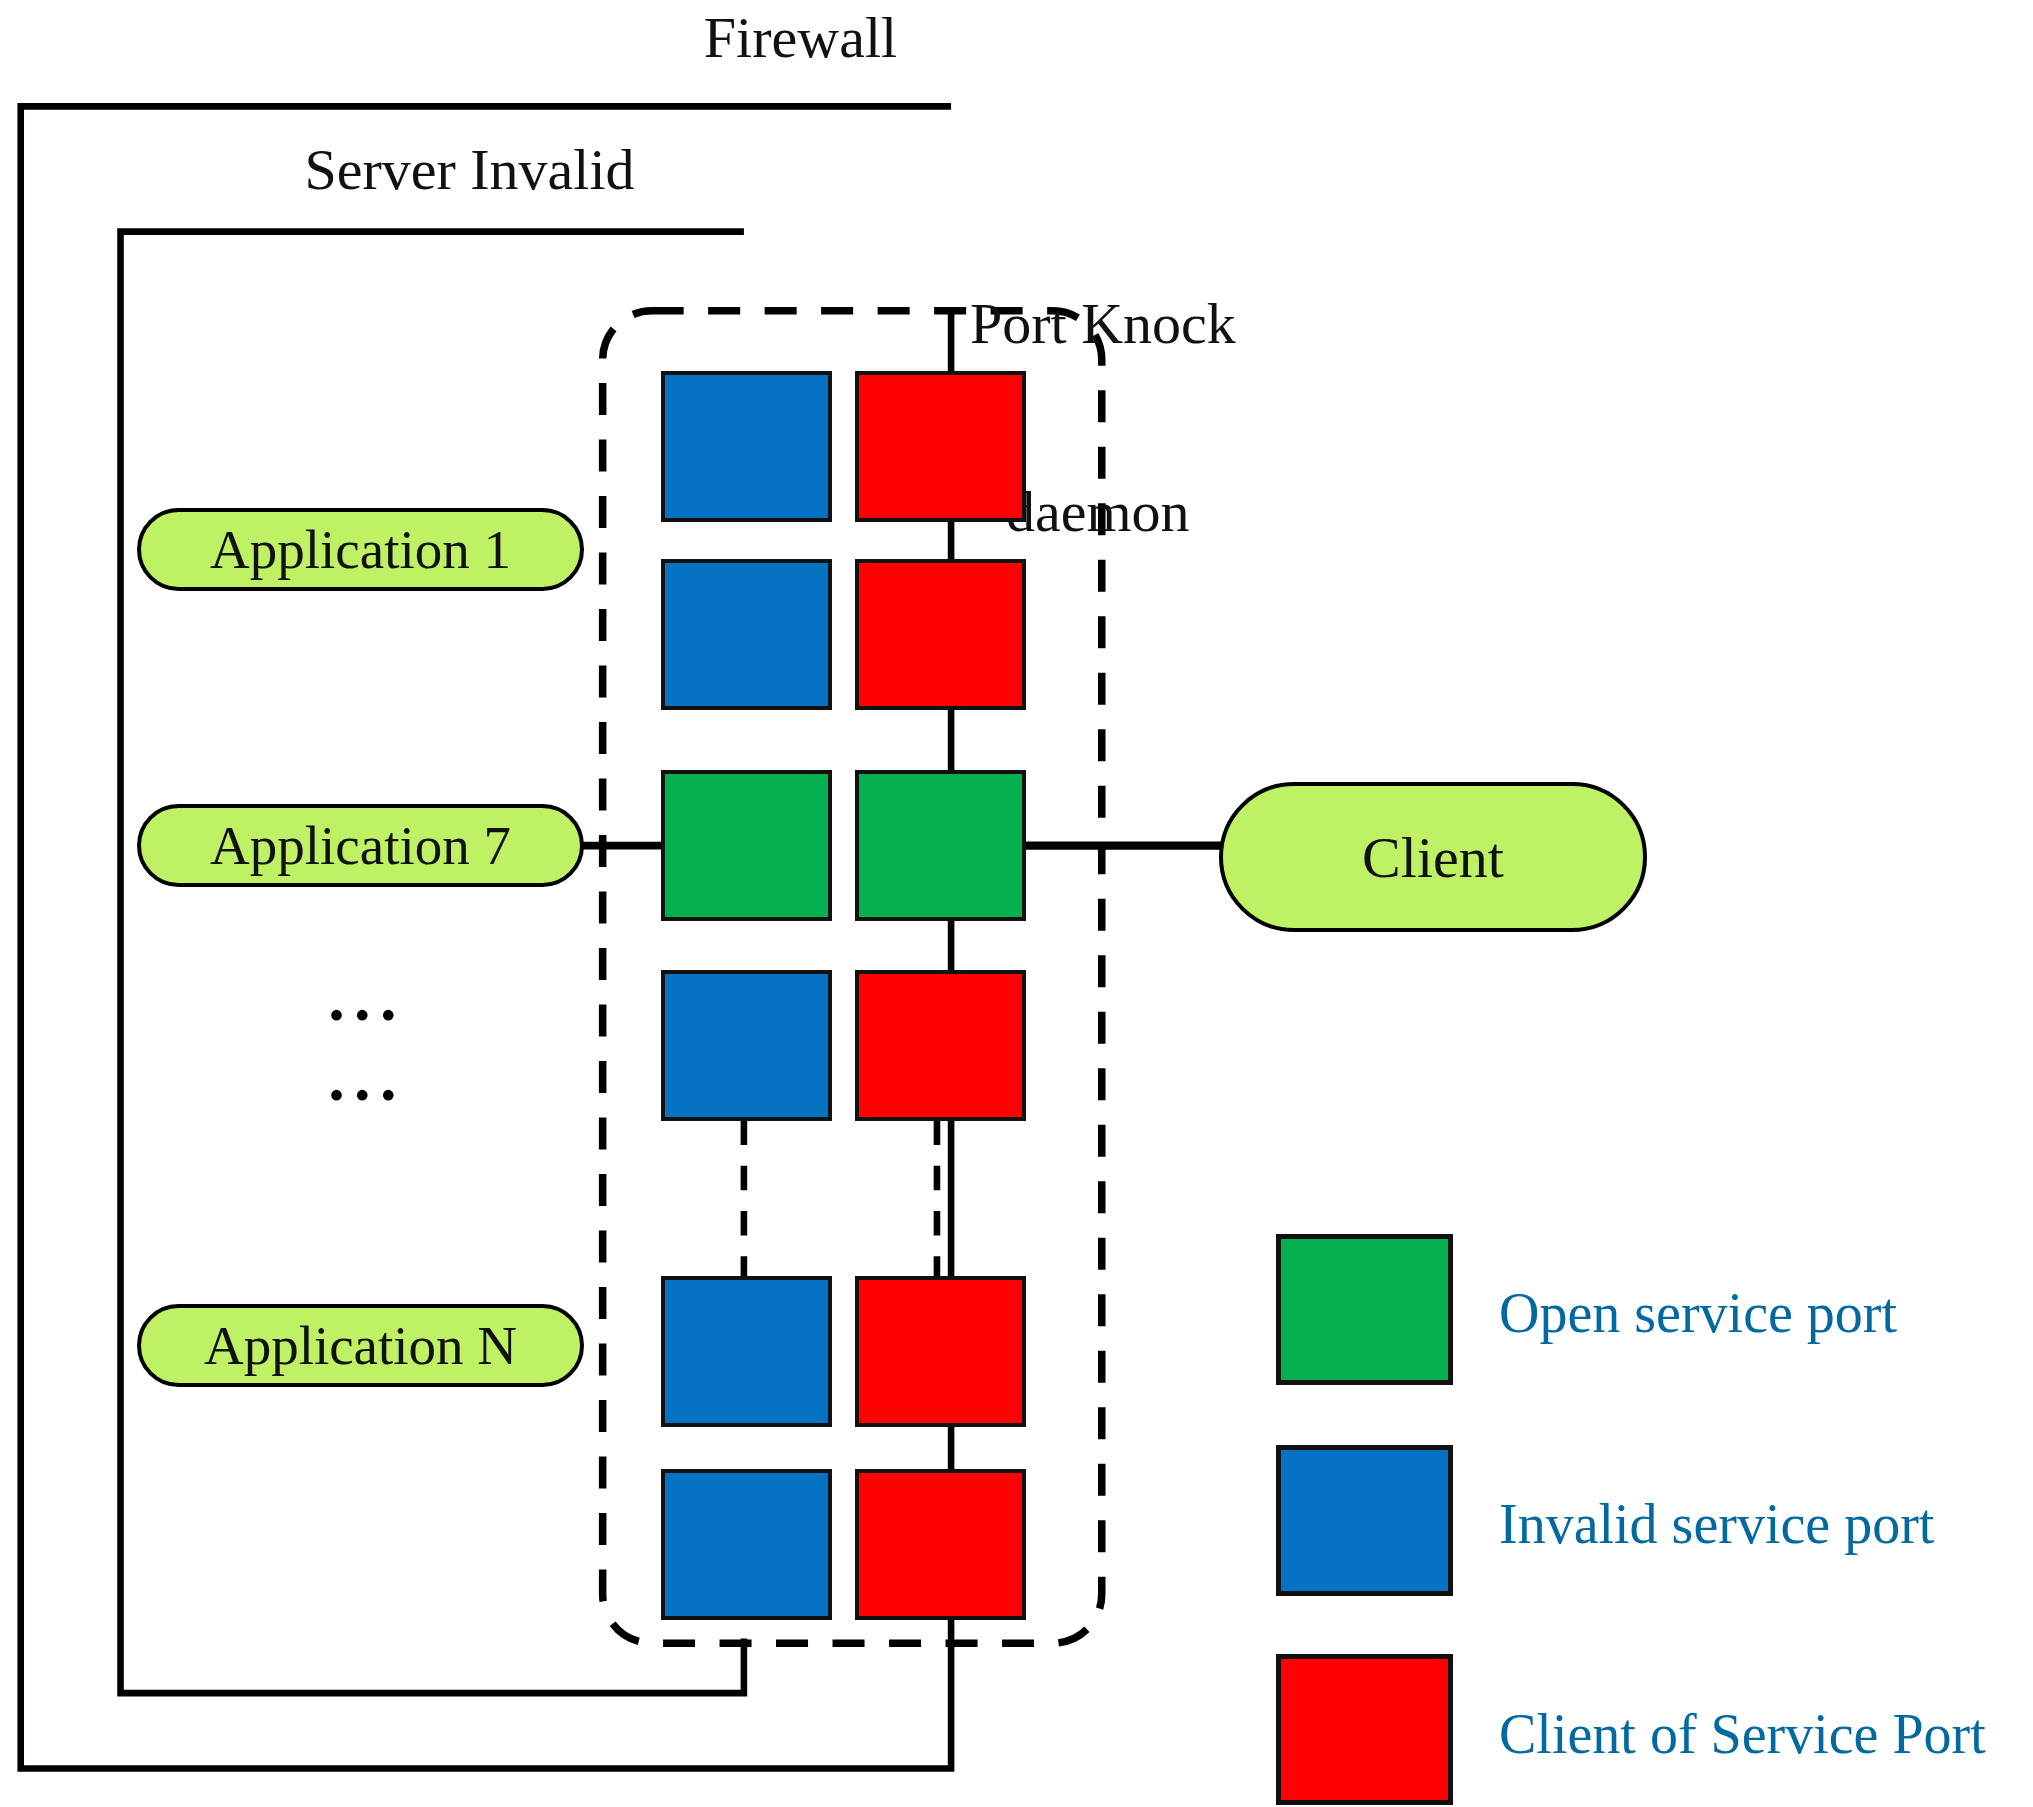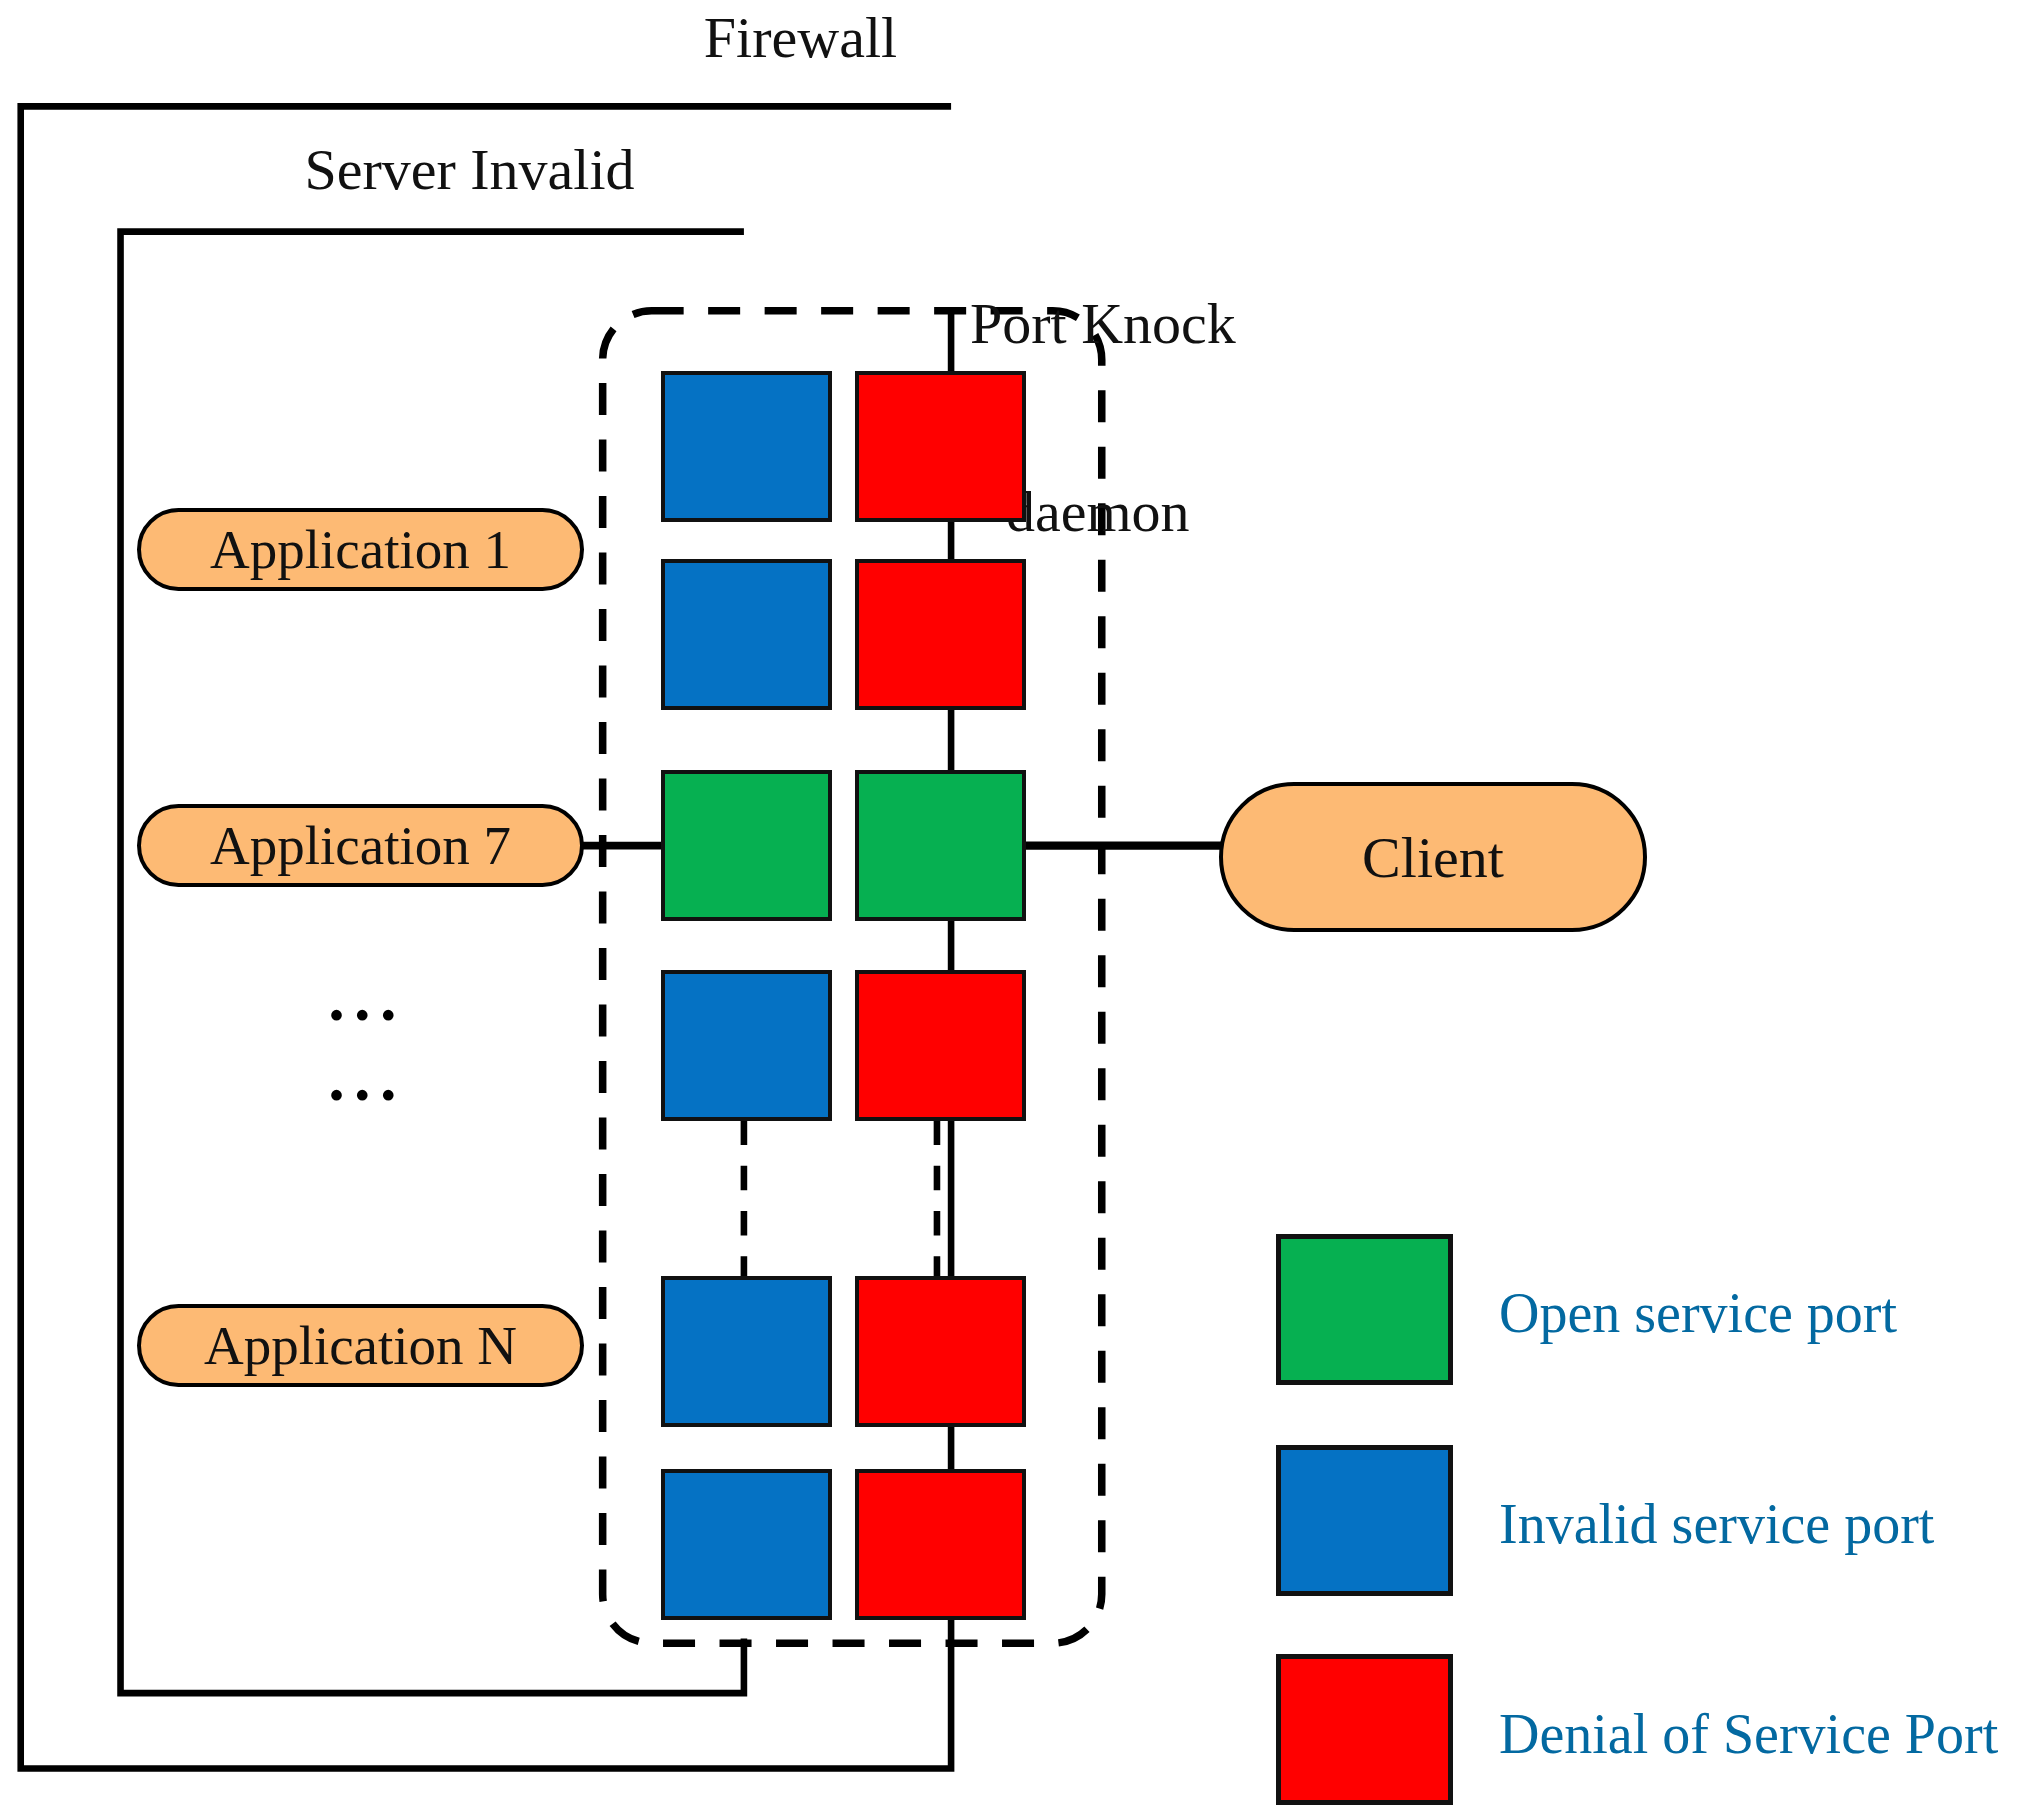--- a/index.html
+++ b/index.html
@@ -44,21 +44,21 @@
     left: 970px; top: 168px; width: 395px;
     text-align: left;
     font-size: 58px;
   }
   .lbl-pkd span { display: block; }
   .lbl-pkd .l2 { margin-left: 36px; }
 
   .pill {
     position: absolute;
     box-sizing: border-box;
-    background: #fdba74;
+    background: #bef264;
     border: 4.7px solid #000000;
     border-radius: 941px;
     display: flex;
     align-items: center;
     justify-content: center;
     font-size: 55px;
     font-family: "Liberation Serif", "DejaVu Serif", serif;
     color: #111111;
   }
   .app-pill { left: 137px; width: 447px; height: 83px; }
@@ -165,17 +165,17 @@
   <div class="port" style="left: 855px; top: 1469px; width: 171px; height: 151px; background: rgb(255, 0, 0);"></div>
 
   <div>
     <div class="legend-swatch" style="top: 1234px; background: rgb(6, 176, 81);"></div>
     <div class="legend-label" style="top:1281px;">Open service port</div>
 
     <div class="legend-swatch" style="top: 1445px; background: rgb(5, 114, 196);"></div>
     <div class="legend-label" style="top:1492px;">Invalid service port</div>
 
     <div class="legend-swatch" style="top: 1654px; background: rgb(255, 0, 0);"></div>
-    <div class="legend-label" style="top:1702px;">Denial of Service Port</div>
+    <div class="legend-label" style="top:1702px;">Client of Service Port</div>
   </div>
 
 </div>
 
 
 </body></html>

